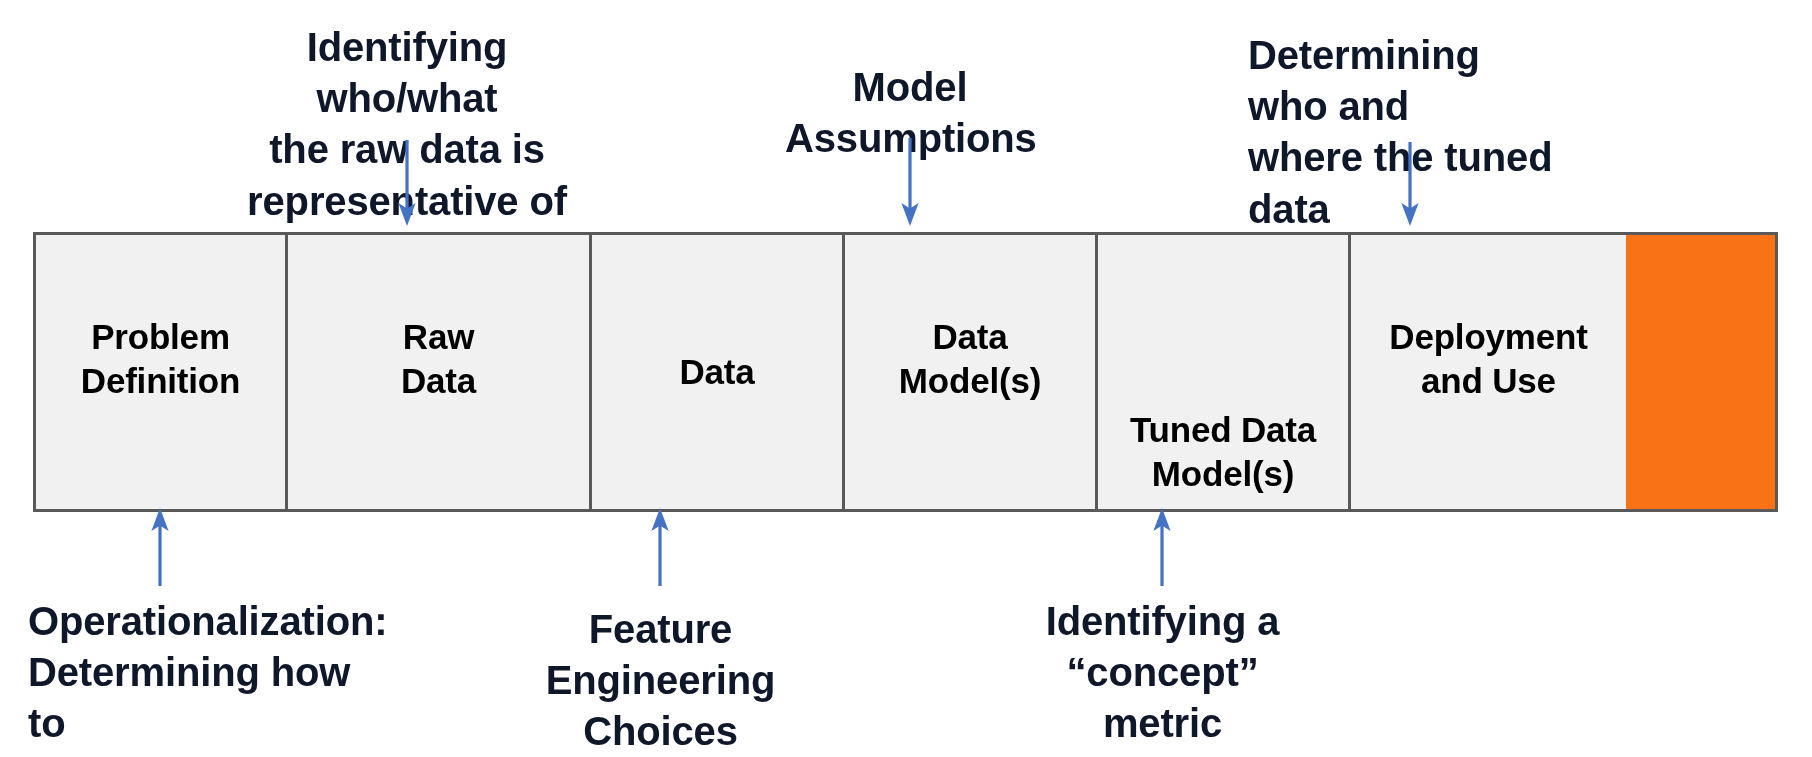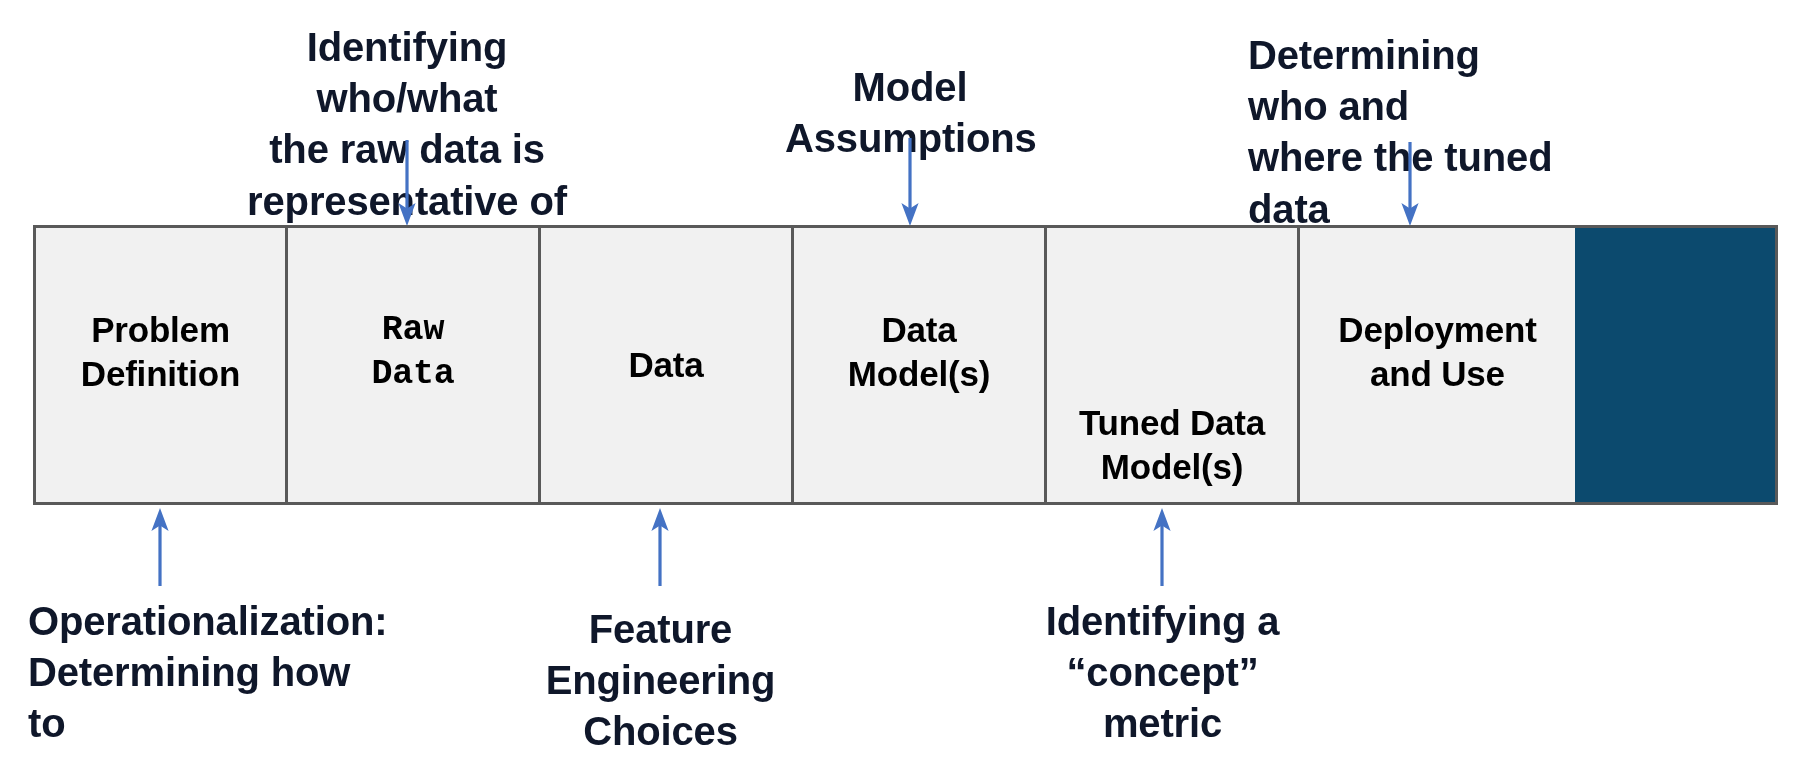--- a/index.html
+++ b/index.html
@@ -19,27 +19,27 @@
     width: 1812px;
     height: 757px;
     overflow: hidden;
     background: #ffffff;
   }
 
   
   .pipeline {
     position: absolute;
     left: 33px;
-    top: 225px;
+    top: 232px;
     width: 1745px;
     height: 280px;
     display: flex;
     box-sizing: border-box;
     border: 3px solid #595959;
-    background: #0c4a6e;
+    background: #f97316;
   }
   .stage-box {
     flex: 0 0 auto;
     box-sizing: border-box;
     border-right: 3px solid #595959;
     background: #f1f1f1;
     display: flex;
     align-items: center;
     justify-content: center;
     position: relative;
@@ -116,21 +116,21 @@
     </svg>
   </div>
 
   <div class="pipeline">
 
     <div class="stage-box raise" style="width:252px;">
       <div class="stage-label">Problem
 Definition</div>
     </div>
 
-    <div class="stage-box raise" style="width:253px;font-family:Liberation Mono, monospace;">
+    <div class="stage-box raise" style="width:304px;">
       <div class="stage-label">Raw
 Data</div>
     </div>
 
     <div class="stage-box" style="width:253px;">
       <div class="stage-label">Data</div>
     </div>
 
     <div class="stage-box raise" style="width:253px;">
       <div class="stage-label">Data

